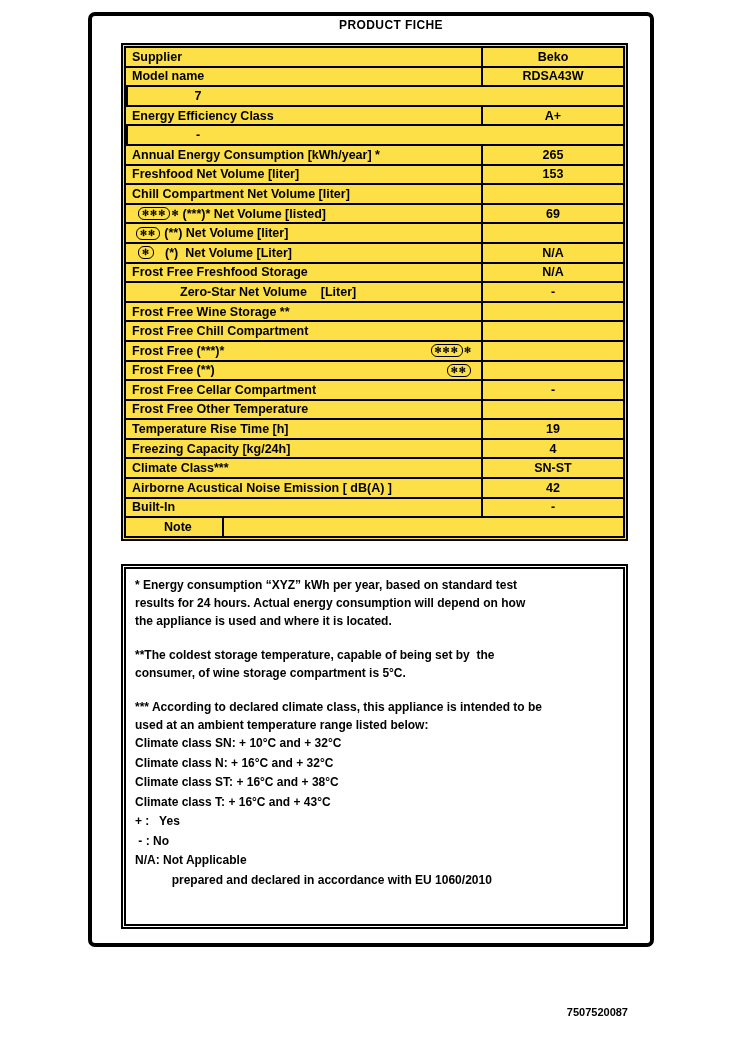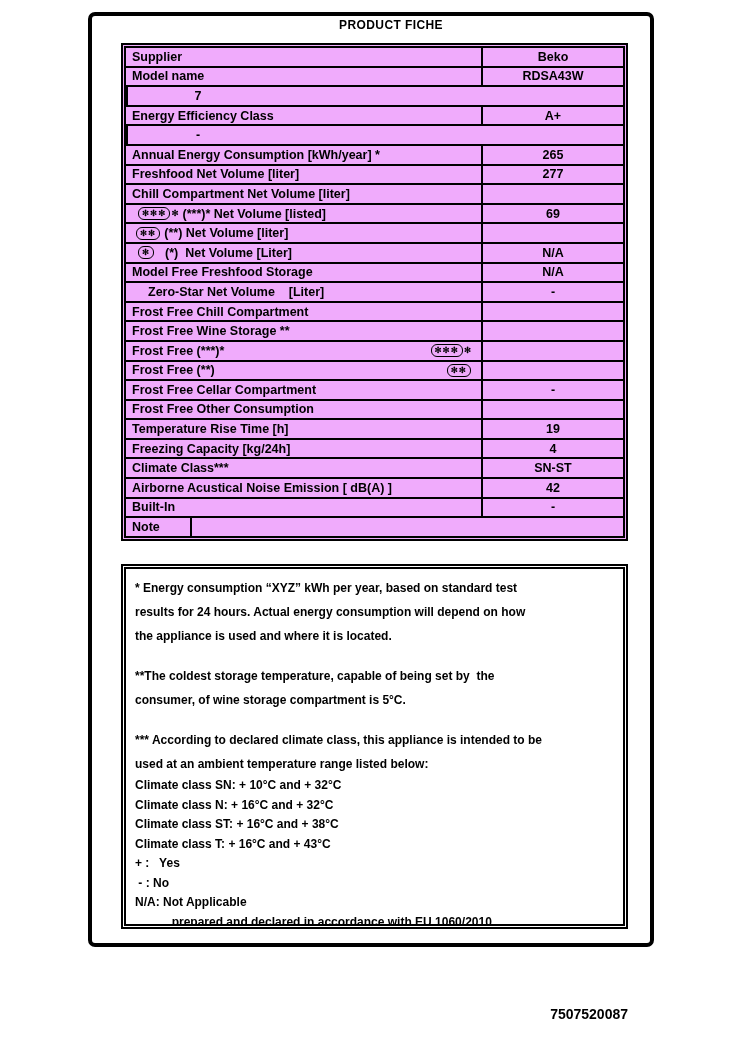--- a/index.html
+++ b/index.html
@@ -31,31 +31,31 @@
     margin-left:20px;
   }
 
   .spec-table {
     position:absolute;
     left:121px; top:43px;
     width:507px; height:498px;
     border:5px double #000;
     display:flex;
     flex-direction:column;
-    background:#f0abfc;
+    background:#fde047;
   }
   .t-row {
     flex:1;
     min-height:0;
     display:flex;
     align-items:stretch;
     border-bottom:2px solid #000;
     font-size:12.5px;
   }
-  .t-row:last-child { border-bottom:none; }
+  .t-row:last-child { border-bottom:none;margin-left:32px; }
   .cell-label {
     flex:1;
     display:flex;
     align-items:center;
     padding:0 6px;
     white-space:pre;
     overflow:hidden;
   }
   .cell-label.spread { justify-content:space-between; }
   .cell-value {
@@ -89,32 +89,32 @@
     left:121px; top:564px;
     width:507px; height:365px;
     border:5px double #000;
     padding:7px 9px;
     background:#fff;
     overflow:hidden;
   }
   .fn-block {
     white-space:pre-wrap;
     font-size:12px;
-    line-height:24px;
+    line-height:18px;
   }
   .fn-block.list { line-height:19.5px; }
   .fn-block.gap { margin-top:16px; }
   .fn-block.gap-sm { }
 
   .doc-number {
     position:absolute;
     left:121px; top:1006px;
     width:507px;
     text-align:right;
-    font-size:14px;
+    font-size:11px;
   }
 </style>
 </head>
 <body>
 
 <div class="page-border"></div>
 
 <div class="page-title">PRODUCT FICHE</div>
 
 <div class="spec-table">
@@ -135,68 +135,68 @@
   </div>
     <div class="t-row">
     <div class="cell-value">-</div>
   </div>
     <div class="t-row">
     <div class="cell-label"><span>Annual Energy Consumption [kWh/year] *</span></div>
     <div class="cell-value">265</div>
   </div>
     <div class="t-row">
     <div class="cell-label"><span>Freshfood Net Volume [liter]</span></div>
-    <div class="cell-value">277</div>
+    <div class="cell-value">153</div>
   </div>
     <div class="t-row">
     <div class="cell-label"><span>Chill Compartment Net Volume [liter]</span></div>
     <div class="cell-value"></div>
   </div>
     <div class="t-row">
     <div class="cell-label" style="padding-left: 12px;"><span class="star-wrap"><span class="star-box">✻✻✻</span><span class="star-out">✻</span></span><span>(***)* Net Volume [listed]</span></div>
     <div class="cell-value">69</div>
   </div>
     <div class="t-row">
     <div class="cell-label" style="padding-left: 10px;"><span class="star-wrap"><span class="star-box">✻✻</span></span><span>(**) Net Volume [liter]</span></div>
     <div class="cell-value"></div>
   </div>
     <div class="t-row">
     <div class="cell-label" style="padding-left: 12px;"><span class="star-wrap"><span class="star-box">✻</span></span><span>  (*)  Net Volume [Liter]</span></div>
     <div class="cell-value">N/A</div>
   </div>
     <div class="t-row">
-    <div class="cell-label"><span>Model Free Freshfood Storage</span></div>
+    <div class="cell-label"><span>Frost Free Freshfood Storage</span></div>
     <div class="cell-value">N/A</div>
   </div>
     <div class="t-row">
-    <div class="cell-label" style="padding-left: 22px;"><span>Zero-Star Net Volume    [Liter]</span></div>
-    <div class="cell-value">-</div>
+    <div class="cell-label" style="padding-left: 54px;"><span>Zero-Star Net Volume    [Liter]</span></div>
+    <div class="cell-value">-</div>
+  </div>
+    <div class="t-row">
+    <div class="cell-label"><span>Frost Free Wine Storage **</span></div>
+    <div class="cell-value"></div>
   </div>
     <div class="t-row">
     <div class="cell-label"><span>Frost Free Chill Compartment</span></div>
     <div class="cell-value"></div>
   </div>
     <div class="t-row">
-    <div class="cell-label"><span>Frost Free Wine Storage **</span></div>
-    <div class="cell-value"></div>
-  </div>
-    <div class="t-row">
     <div class="cell-label spread"><span>Frost Free (***)*</span><span class="star-wrap"><span class="star-box">✻✻✻</span><span class="star-out">✻</span></span></div>
     <div class="cell-value"></div>
   </div>
     <div class="t-row">
     <div class="cell-label spread"><span>Frost Free (**)</span><span class="star-wrap"><span class="star-box">✻✻</span></span></div>
     <div class="cell-value"></div>
   </div>
     <div class="t-row">
     <div class="cell-label"><span>Frost Free Cellar Compartment</span></div>
     <div class="cell-value">-</div>
   </div>
     <div class="t-row">
-    <div class="cell-label"><span>Frost Free Other Consumption</span></div>
+    <div class="cell-label"><span>Frost Free Other Temperature</span></div>
     <div class="cell-value"></div>
   </div>
     <div class="t-row">
     <div class="cell-label"><span>Temperature Rise Time [h]</span></div>
     <div class="cell-value">19</div>
   </div>
     <div class="t-row">
     <div class="cell-label"><span>Freezing Capacity [kg/24h]</span></div>
     <div class="cell-value">4</div>
   </div>

